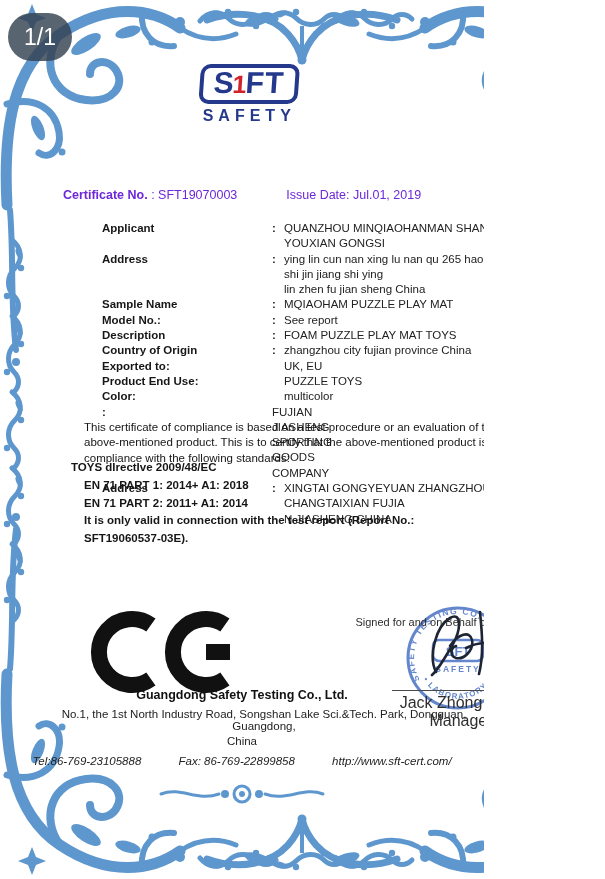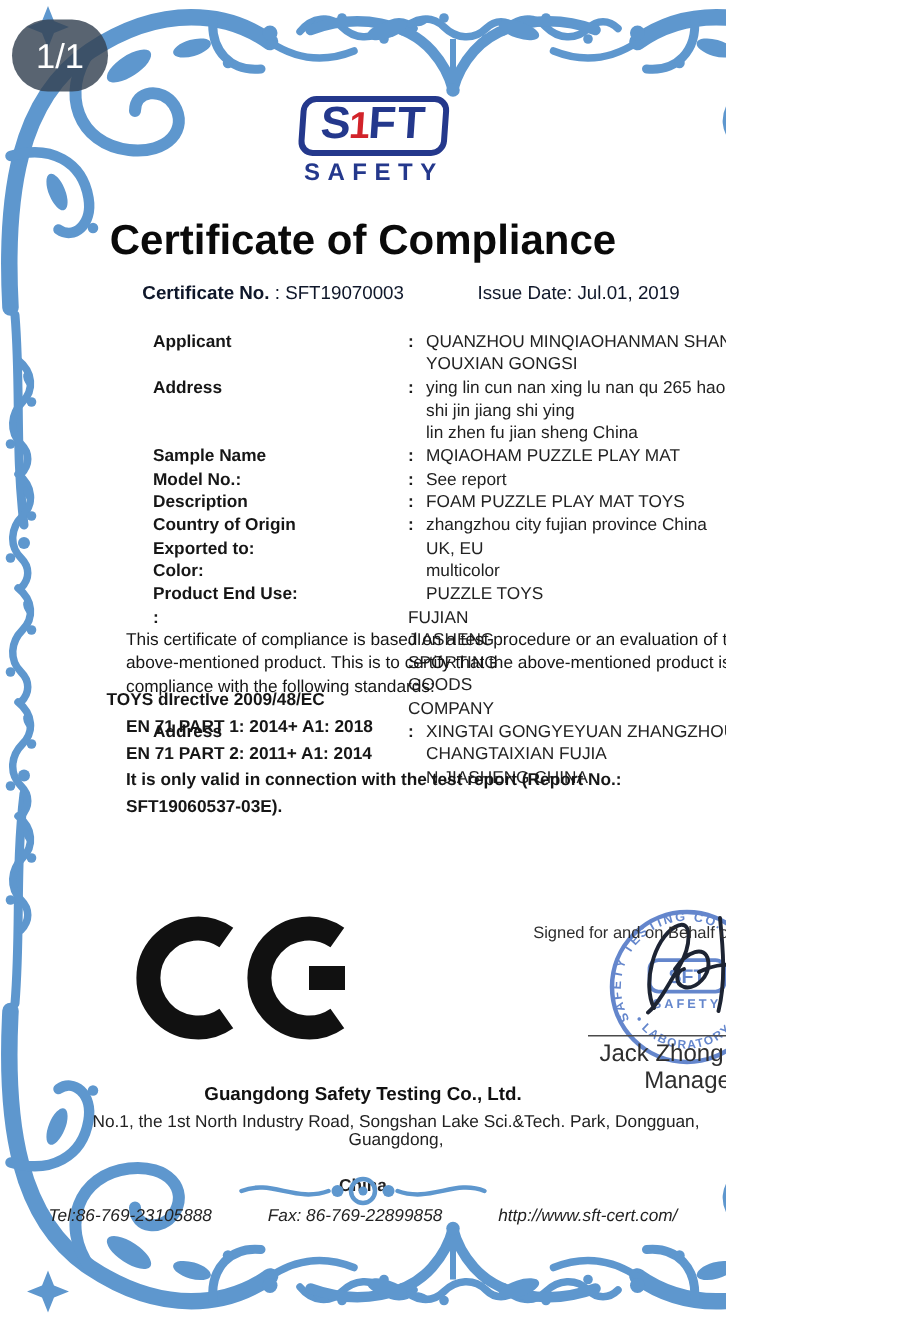--- a/index.html
+++ b/index.html
@@ -11,44 +11,44 @@
          background:rgba(52,66,82,.82);color:#fff;font-size:23px;font-weight:400;
          display:flex;align-items:center;justify-content:center;z-index:6;}
   .logo{position:absolute;top:64px;left:51.5%;transform:translateX(-50%);text-align:center;}
   .logo-box{display:inline-block;border:4px solid #24388C;border-radius:10px;padding:0 10px 2px 10px;
             transform:skewX(-4deg);line-height:1;}
   .logo-box span{font-weight:700;font-size:30px;color:#24388C;letter-spacing:1px;}
   .logo-box .one{color:#D2232A;font-size:25px;margin:0 -2px;}
   .logo-sub{margin-top:3px;font-weight:700;font-size:16px;letter-spacing:5px;color:#24388C;}
   .title{position:absolute;top:144px;left:0;width:100%;text-align:center;
          font-size:28px;font-weight:700;color:#0a0a0a;}
-  .certline{position:absolute;top:188px;left:0;width:100%;text-align:center;font-size:12.5px;color:#0f172a;padding-left:32px;}
+  .certline{position:absolute;top:188px;left:0;width:100%;text-align:center;font-size:12.5px;color:#6d28d9;}
   .certline .lbl{font-weight:700;}
   .certline .gap{display:inline-block;width:42px;}
   .fields{position:absolute;top:221px;left:62px;width:486px;}
   .frow{display:grid;grid-template-columns:170px 12px 1fr;font-size:11.5px;line-height:15.3px;margin-left:40px;}
   .flabel{font-weight:700;color:#161616;}
   .fsep{font-weight:700;text-align:left;}
   .fvalue{color:#222;white-space:pre-line;}
   .statement{position:absolute;top:420px;left:84px;width:466px;font-size:11.5px;font-weight:400;
              line-height:15.3px;color:#161616;white-space:pre-line;}
   .standards{position:absolute;top:459px;left:84px;font-size:11.5px;font-weight:700;color:#161616;}
   .standards div{line-height:17.8px;}
   .standards .toys{margin-left:-13px;}
   .ce{position:absolute;top:606px;left:90px;}
   .signedfor{position:absolute;top:616px;left:344px;width:180px;text-align:center;
              font-size:11px;color:#2e2e2e;z-index:5;}
   .stamp{position:absolute;top:596px;left:398px;z-index:4;}
   .sigline{position:absolute;top:690px;left:392px;width:132px;border-top:1.5px solid #4a4a4a;z-index:5;}
   .signer{position:absolute;top:694px;left:366px;width:190px;text-align:center;
           font-size:16px;color:#2e2e2e;z-index:5;}
-  .footer{position:absolute;top:722px;left:0;width:100%;text-align:center;}
+  .footer{position:absolute;top:688px;left:0;width:100%;text-align:center;}
   .f-company{font-size:12.5px;font-weight:700;color:#111;}
   .f-addr{font-size:11.5px;color:#222;margin-top:6px;padding-left:44px;}
-  .f-addr2{font-size:11.5px;color:#222;margin-top:19px;font-weight:bold;}
+  .f-addr2{font-size:11.5px;color:#222;margin-top:3px;}
   .f-telrow{margin-top:8px;font-size:11.5px;color:#222;}
   .f-telrow span{display:inline-block;margin:0 17px;font-style:italic;}
   .divider{position:absolute;top:782px;left:50%;transform:translateX(-50%);}
 </style>
 </head>
 <body>
 
 <div class="page">
 
   <svg class="border-svg" width="605" height="879" viewBox="0 0 605 879">
@@ -114,21 +114,20 @@
       <span>1/1</span>
     </div>
 
     <div class="logo">
       <div class="logo-box">
         <span>S</span><span class="one">1</span><span>FT</span>
       </div>
       <div class="logo-sub">SAFETY</div>
     </div>
 
-    <div class="title">Certificate of Compliance</div>
 
     <div class="certline">
       <span class="lbl">Certificate No.</span>
       <span>: SFT19070003</span>
       <span class="gap"></span>
       <span>Issue Date: Jul.01, 2019</span>
     </div>
 
     <div class="fields">
       <div class="frow">
@@ -161,28 +160,28 @@
           <span class="flabel">Country of Origin</span>
           <span class="fsep">:</span>
           <span class="fvalue">zhangzhou city fujian province China</span>
         </div>
       <div class="frow">
           <span class="flabel">Exported to:</span>
           <span class="fsep"></span>
           <span class="fvalue">UK, EU</span>
         </div>
       <div class="frow">
+          <span class="flabel">Product End Use:</span>
+          <span class="fsep"></span>
+          <span class="fvalue">PUZZLE TOYS</span>
+        </div>
+      <div class="frow">
           <span class="flabel">Color:</span>
           <span class="fsep"></span>
           <span class="fvalue">multicolor</span>
-        </div>
-      <div class="frow">
-          <span class="flabel">Product End Use:</span>
-          <span class="fsep"></span>
-          <span class="fvalue">PUZZLE TOYS</span>
         </div>
       <div class="frow">
           <span class="fsep">:</span>
           <span class="fvalue">FUJIAN JIASHENG SPORTING GOODS COMPANY</span>
         </div>
       <div class="frow">
           <span class="flabel">Address</span>
           <span class="fsep">:</span>
           <span class="fvalue">XINGTAI GONGYEYUAN ZHANGZHOUSHI CHANGTAIXIAN FUJIA
 N JIASHENG CHINA</span>

